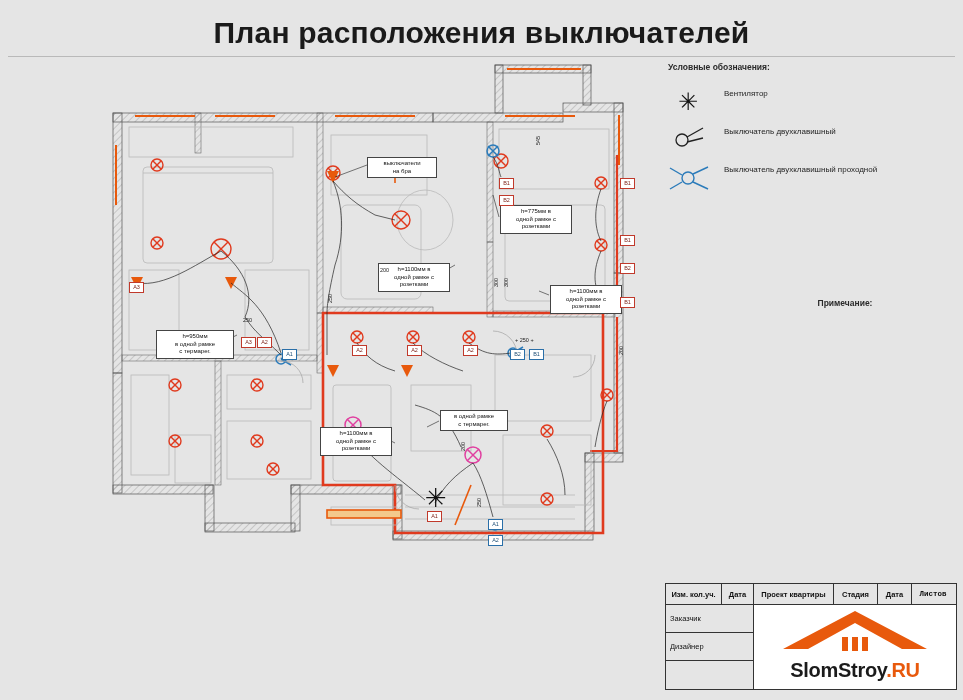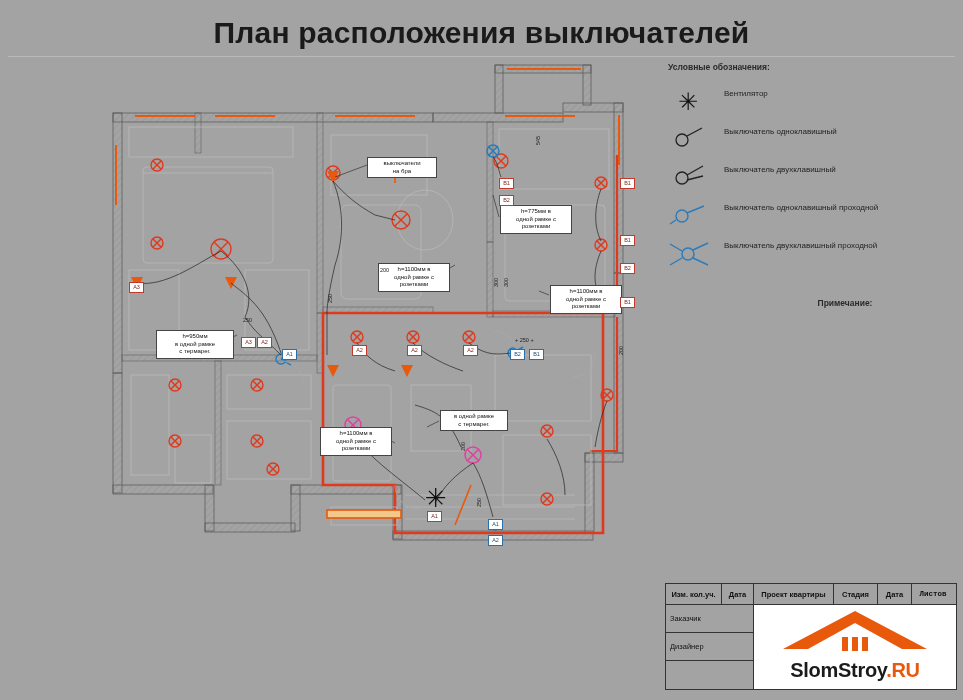--- a/index.html
+++ b/index.html
@@ -7,21 +7,21 @@
     padding: 0;
     background: #ffffff;
   }
   body {
     font-family: "Liberation Sans", sans-serif;
   }
   #page {
     position: relative;
     width: 963px;
     height: 700px;
-    background: #a3a3a3;
+    background: #e5e5e5;
     overflow: hidden;
   }
   
   #title {
     position: absolute;
     left: 0;
     top: 16px;
     width: 963px;
     text-align: center;
     font-size: 30px;
@@ -565,54 +565,33 @@
 
     <div class="legend-row">
       <div class="legend-sym">
         <svg width="54" height="32" viewBox="0 0 54 32">
           <text x="10" y="24" font-size="24" font-weight="bold" fill="#111" font-family="DejaVu Sans, sans-serif">✳</text>
         </svg>
       </div>
       <div class="legend-txt">Вентилятор</div>
     </div>
 
-    <div class="legend-row">
-      <div class="legend-sym">
-        <svg width="54" height="32" viewBox="0 0 54 32">
-          <circle cx="14" cy="16" r="6" fill="none" stroke="#222" stroke-width="1.3"></circle>
-          <line x1="19" y1="12" x2="34" y2="4" stroke="#222" stroke-width="1.3"></line>
-        </svg>
-      </div>
-      <div class="legend-txt">Выключатель
-одноклавишный</div>
-    </div>
 
     <div class="legend-row">
       <div class="legend-sym">
         <svg width="54" height="32" viewBox="0 0 54 32">
           <circle cx="14" cy="16" r="6" fill="none" stroke="#222" stroke-width="1.3"></circle>
           <line x1="19" y1="13" x2="35" y2="4" stroke="#222" stroke-width="1.3"></line>
           <line x1="19" y1="18" x2="35" y2="14" stroke="#222" stroke-width="1.3"></line>
         </svg>
       </div>
       <div class="legend-txt">Выключатель
 двухклавишный</div>
     </div>
 
-    <div class="legend-row">
-      <div class="legend-sym">
-        <svg width="54" height="32" viewBox="0 0 54 32">
-          <circle cx="14" cy="16" r="6" fill="none" stroke="#2B7BBA" stroke-width="1.4"></circle>
-          <line x1="19" y1="13" x2="36" y2="6" stroke="#2B7BBA" stroke-width="1.4"></line>
-          <line x1="8" y1="20" x2="2" y2="24" stroke="#2B7BBA" stroke-width="1.4"></line>
-        </svg>
-      </div>
-      <div class="legend-txt">Выключатель
-одноклавишный проходной</div>
-    </div>
 
     <div class="legend-row">
       <div class="legend-sym">
         <svg width="54" height="32" viewBox="0 0 54 32">
           <circle cx="20" cy="16" r="6" fill="none" stroke="#2B7BBA" stroke-width="1.4"></circle>
           <line x1="25" y1="12" x2="40" y2="5" stroke="#2B7BBA" stroke-width="1.4"></line>
           <line x1="25" y1="20" x2="40" y2="27" stroke="#2B7BBA" stroke-width="1.4"></line>
           <line x1="14" y1="13" x2="2" y2="6" stroke="#2B7BBA" stroke-width="1.4"></line>
           <line x1="14" y1="20" x2="2" y2="27" stroke="#2B7BBA" stroke-width="1.4"></line>
         </svg>

